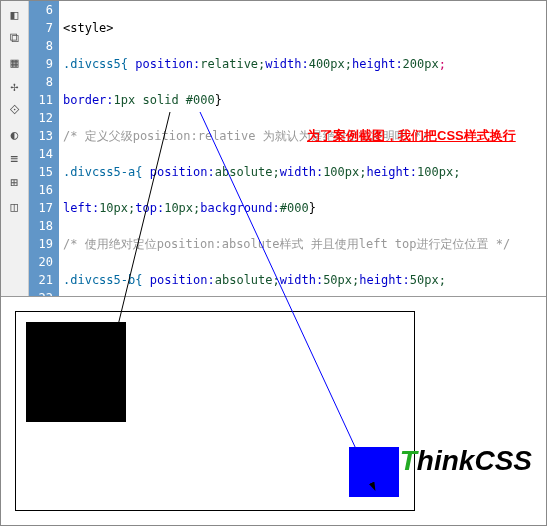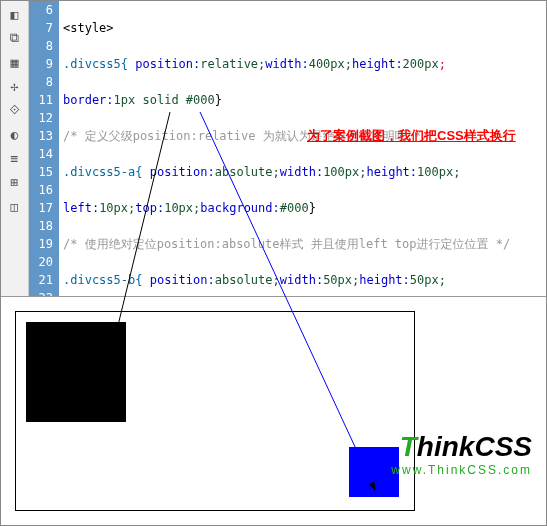--- a/index.html
+++ b/index.html
@@ -88,21 +88,20 @@
     </div>
   </div>
 
   <div class="preview">
     <div class="demo-box">
       <div class="box-a"></div>
       <div class="box-b"></div>
     </div>
     <div class="watermark">
       <div class="wm-title"><span class="wm-t">T</span><span>hink</span><span class="wm-css">CSS</span></div>
-      <div class="wm-url">www.ThinkCSS.com</div>
     </div>
   </div>
 
   <svg class="arrow" width="547" height="526">
     <defs>
       <marker id="ah" markerWidth="10" markerHeight="10" refX="8" refY="3" orient="auto">
         <path d="M0,0 L0,6 L9,3 z" fill="#000"></path>
       </marker>
     </defs>
     <line x1="170" y1="112" x2="112" y2="350" stroke="#000" stroke-width="1" marker-end="url(#ah)"></line>

